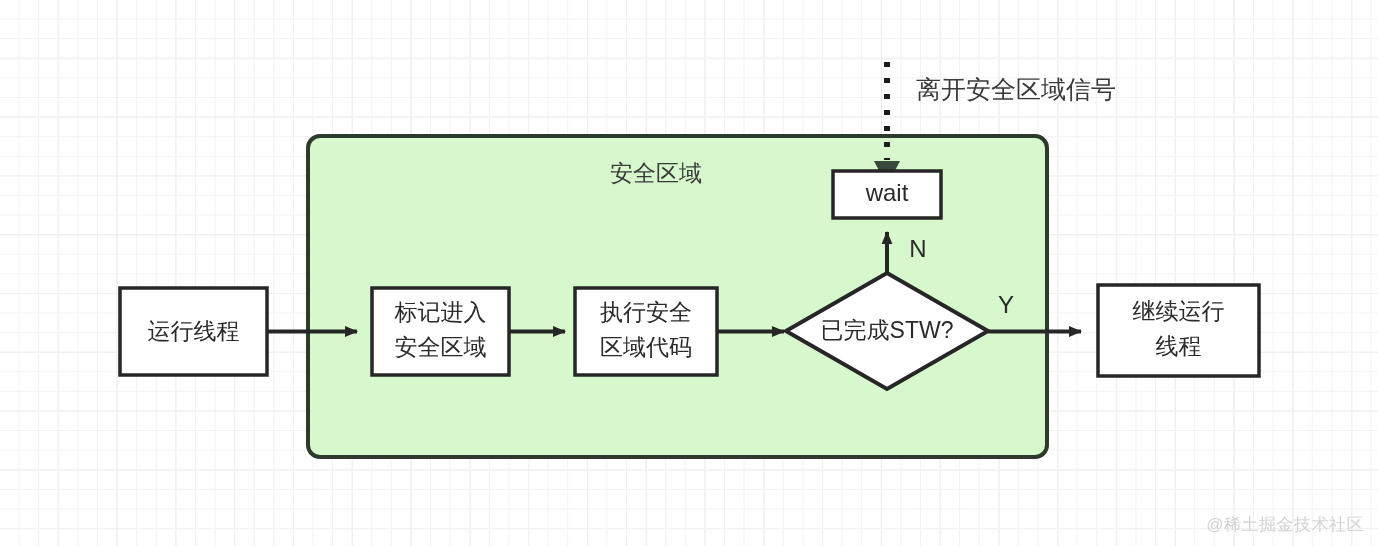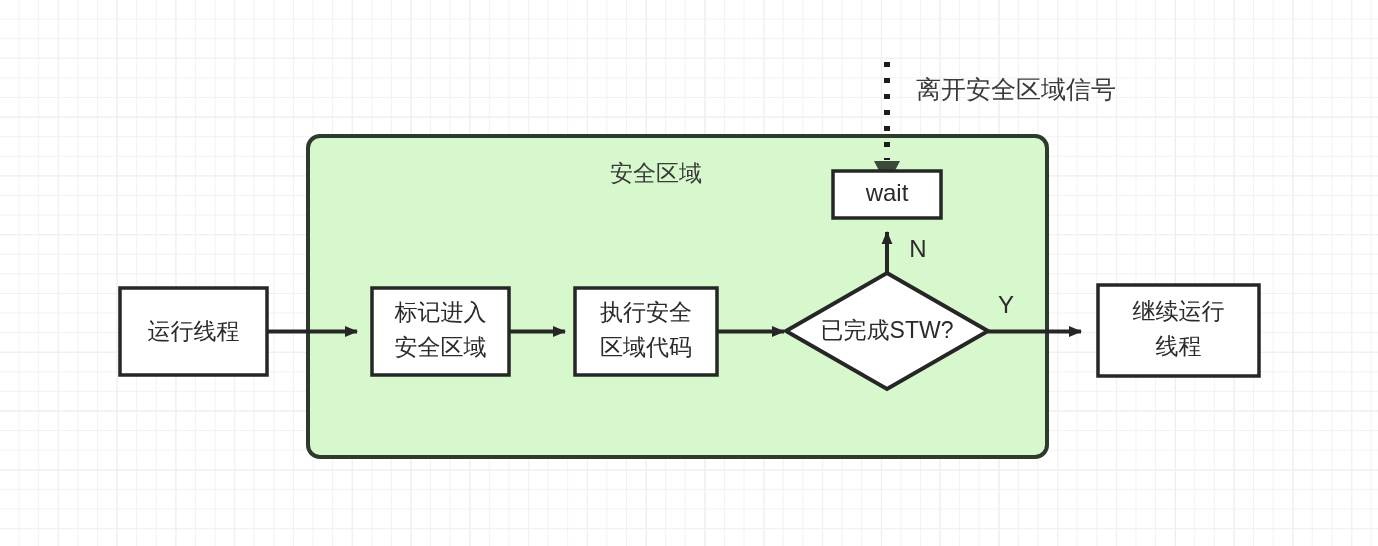--- a/index.html
+++ b/index.html
@@ -145,14 +145,15 @@
     <text class="edge-label" x="1006" y="307">Y</text>
 
     <g>
       <rect x="1098" y="285" width="161" height="91" fill="#ffffff" stroke="#262626" stroke-width="3.5"></rect>
       <text class="node-text" x="1178.5" y="313">继续运行</text>
       <text class="node-text" x="1178.5" y="348">线程</text>
     </g>
 
   </svg>
 
+  <div class="watermark">@稀土掘金技术社区</div>
 
 </div>
 
 </body></html>

